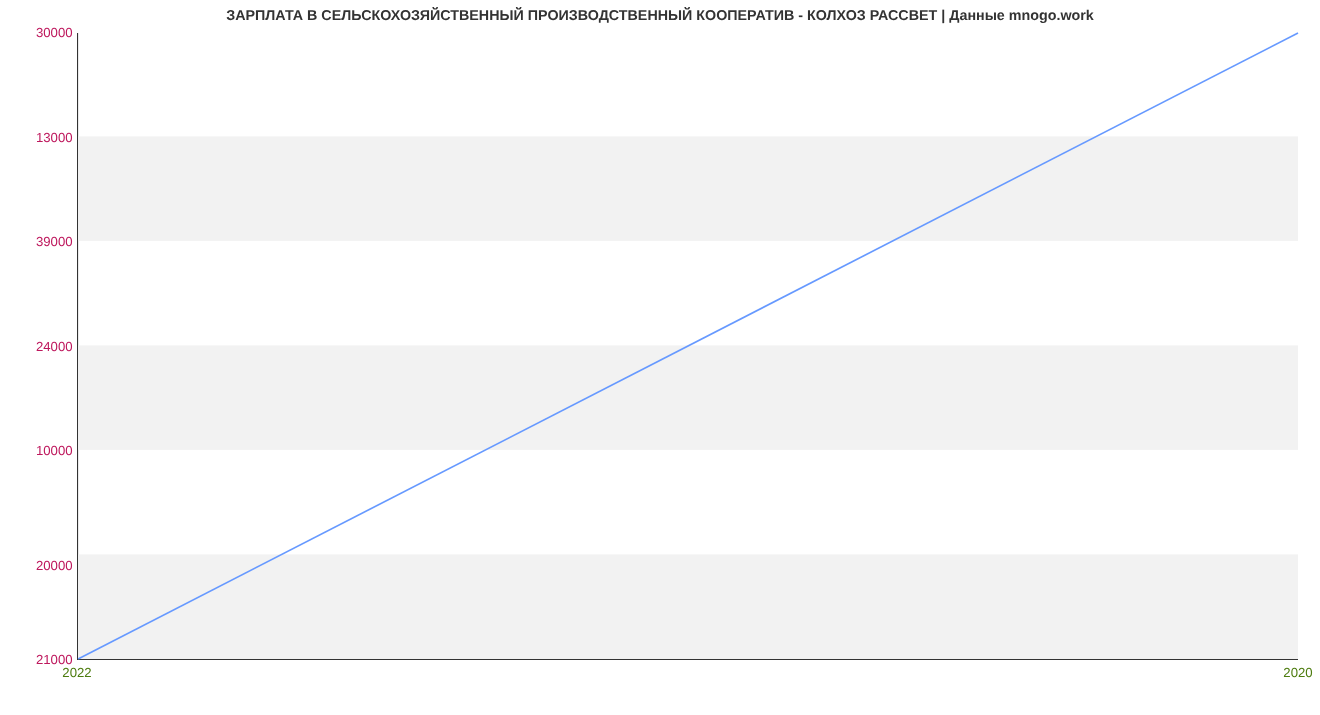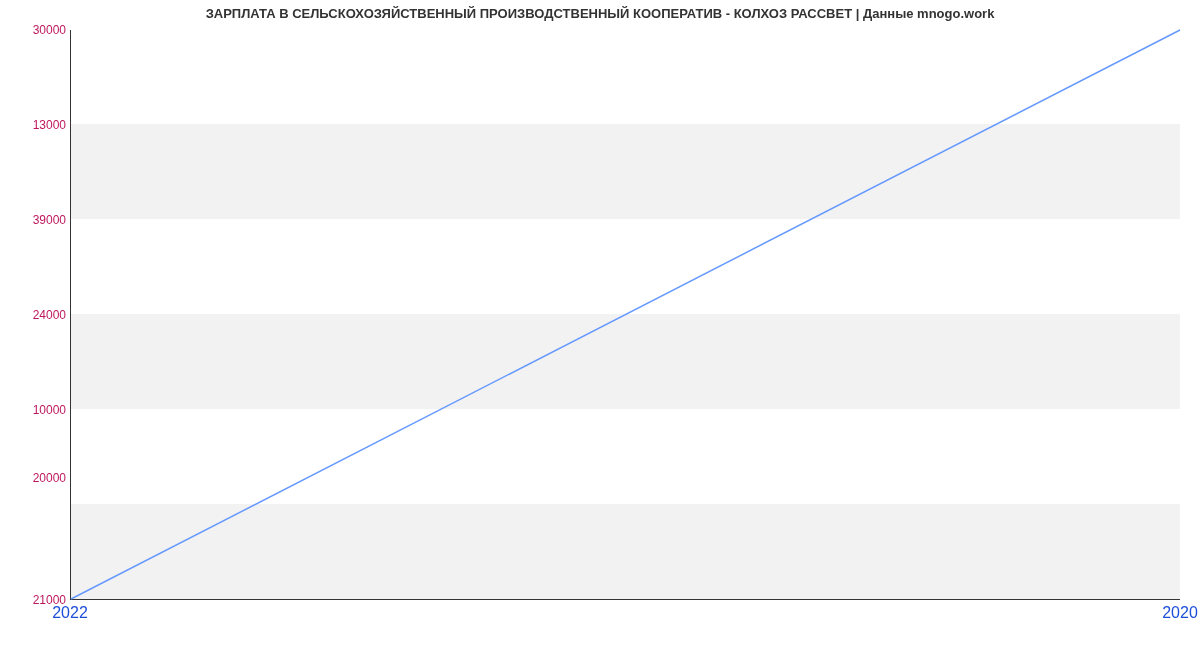--- a/index.html
+++ b/index.html
@@ -47,42 +47,42 @@
     right: 1134px; 
     font-size: 12px;
     color: #be185d;
     transform: translateY(-50%);
     text-align: right;
     width: 60px;
   }
   .x-tick-label {
     position: absolute;
     top: 604px;
-    font-size: 16px;
-    color: #1d4ed8;
+    font-size: 12px;
+    color: #4d7c0f;
     transform: translateX(-50%);
   }
   svg.line-layer {
     position: absolute;
     left: 0;
     top: 0;
     width: 100%;
     height: 100%;
     overflow: visible;
   }
 </style>
 </head>
 <body>
 
 <div class="chart-wrapper">
 
   <div class="chart-title">ЗАРПЛАТА В СЕЛЬСКОХОЗЯЙСТВЕННЫЙ ПРОИЗВОДСТВЕННЫЙ КООПЕРАТИВ - КОЛХОЗ РАССВЕТ | Данные mnogo.work</div>
 
   <div class="y-tick-label" style="top:600px">21000</div>
-  <div class="y-tick-label" style="top:478px">20000</div>
+  <div class="y-tick-label" style="top:514px">20000</div>
   <div class="y-tick-label" style="top:410px">10000</div>
   <div class="y-tick-label" style="top:315px">24000</div>
   <div class="y-tick-label" style="top:220px">39000</div>
   <div class="y-tick-label" style="top:125px">13000</div>
   <div class="y-tick-label" style="top:30px">30000</div>
 
   <div class="x-tick-label" style="left:70px">2022</div>
   <div class="x-tick-label" style="left:1180px">2020</div>
 
   <div class="plot-area">

